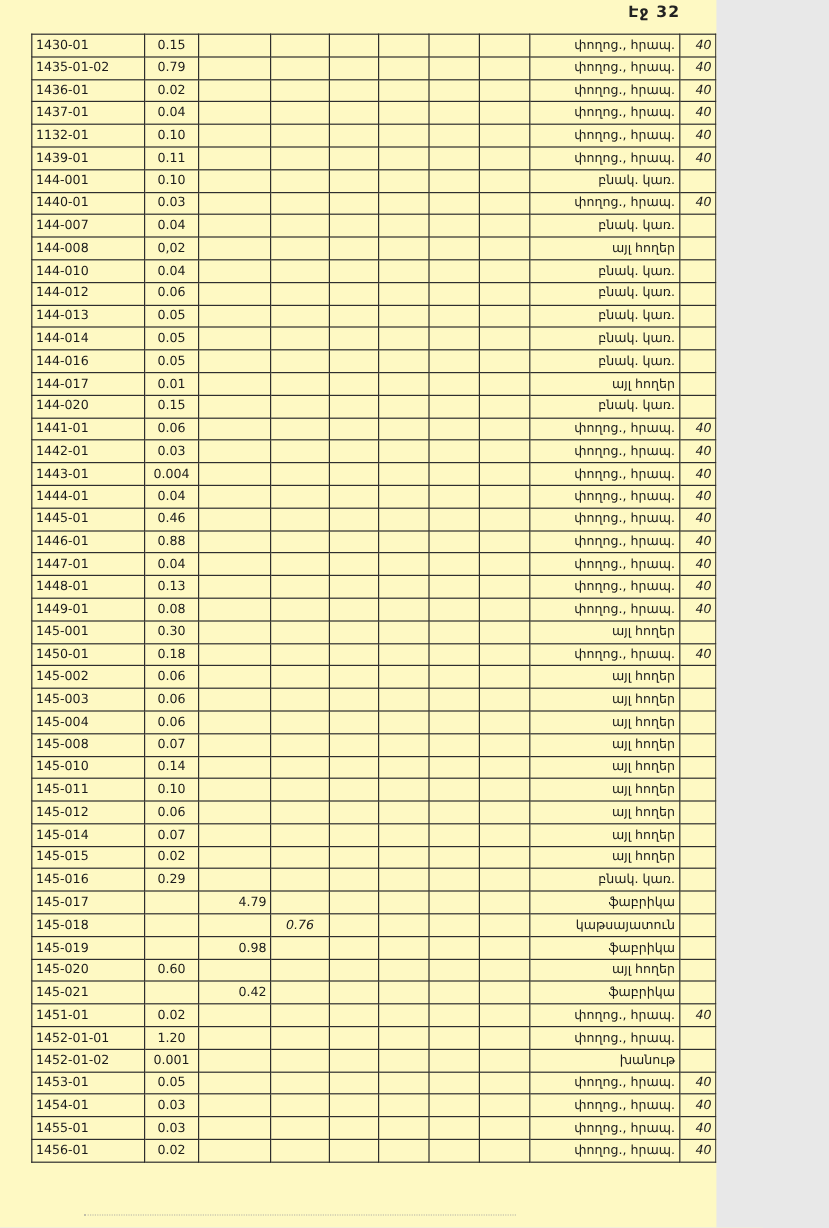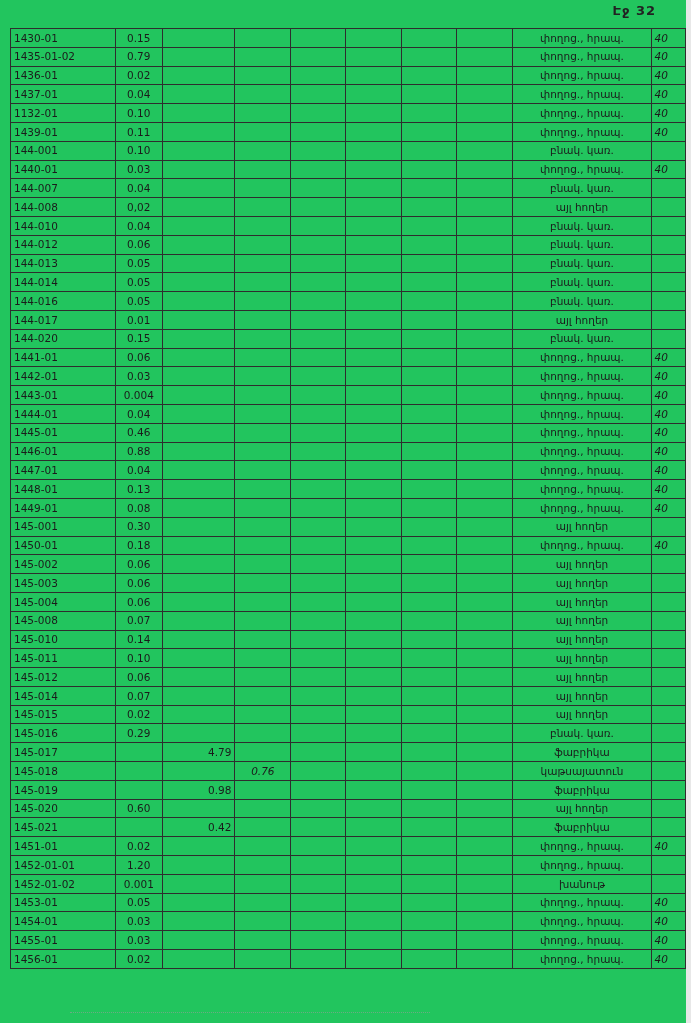--- a/index.html
+++ b/index.html
@@ -3,65 +3,65 @@
 <meta charset="utf-8">
 <style>
   html, body {
     margin: 0;
     padding: 0;
     background: #e8e8e8;
     font-family: "DejaVu Sans", sans-serif;
   }
   .page {
     position: relative;
-    width: 686px;
+    width: 597px;
     height: 1023px;
-    background: #22c55e;
+    background: #fef9c3;
     overflow: hidden;
     color: #1b1b1b;
   }
   .page-label {
     position: absolute;
     top: 3px;
     right: 30px;
     font-size: 13px;
     font-weight: 600;
     letter-spacing: 1px;
     color: #222;
   }
   table.grid {
     position: absolute;
-    left: 10px;
+    left: 26px;
     top: 28px;
     border-collapse: collapse;
     table-layout: fixed;
   }
   table.grid td {
     border: 1px solid #2e2e2e;
     height: 17.8px;
     font-size: 10.5px;
     line-height: 1;
     padding: 0 3px;
     overflow: hidden;
     white-space: nowrap;
     color: #1b1b1b;
   }
   td.c-id    { width: 99px;  text-align: left;  padding-left: 7px; }
   td.c-v1    { width: 41px;  text-align: center; margin-top: 12px; }
   td.c-v2    { width: 67px;  text-align: right; }
   td.c-v3    { width: 50px;  text-align: center; font-style: italic; }
   td.c-e     { width: 50px; }
   td.c-e2    { width: 51px; }
-  td.c-label { width: 133px; text-align: center; padding-left: 7px; }
+  td.c-label { width: 133px; text-align: right; padding-left: 7px; }
   td.c-mark  {
     border: none;
     width: 28px;
     font-size: 8.5px;
     color: #5a5a5a;
-    text-align: left;
+    text-align: right;
     padding-left: 8px;
     font-style: italic;
   }
   .artifact {
     position: absolute;
     left: 70px;
     top: 1012px;
     width: 360px;
     border-top: 1px dotted #9a9a9a;
     opacity: 0.6;

